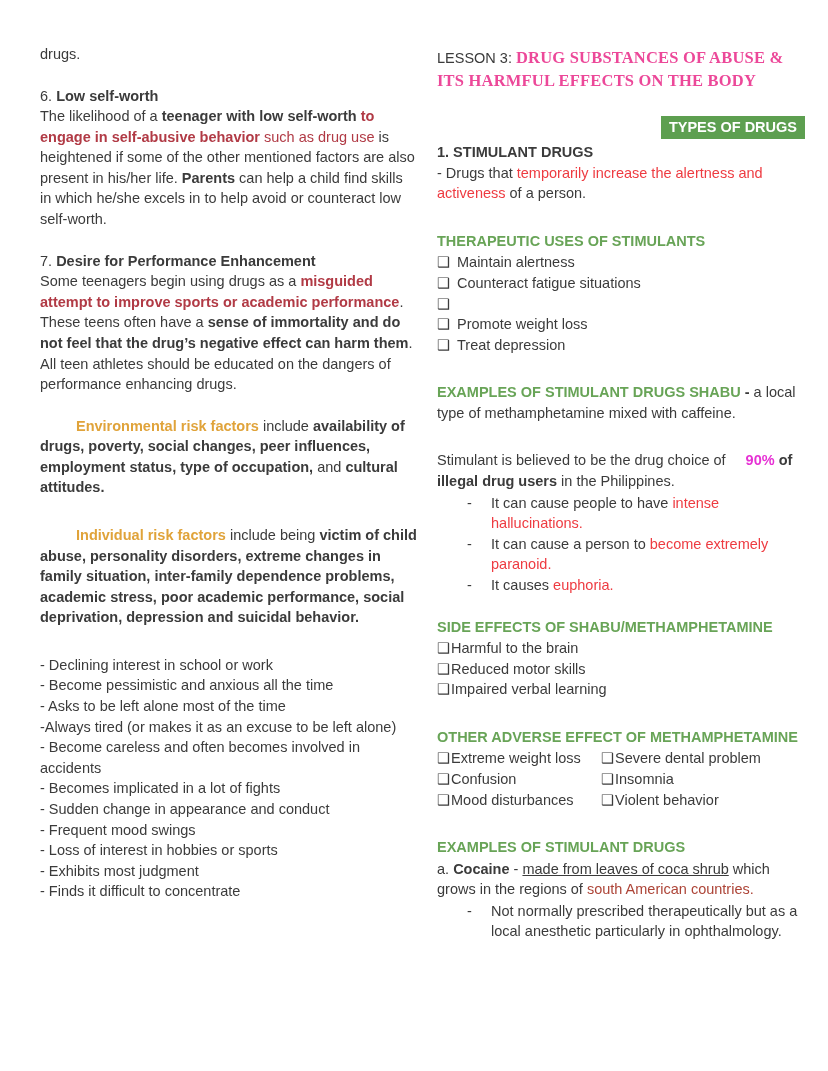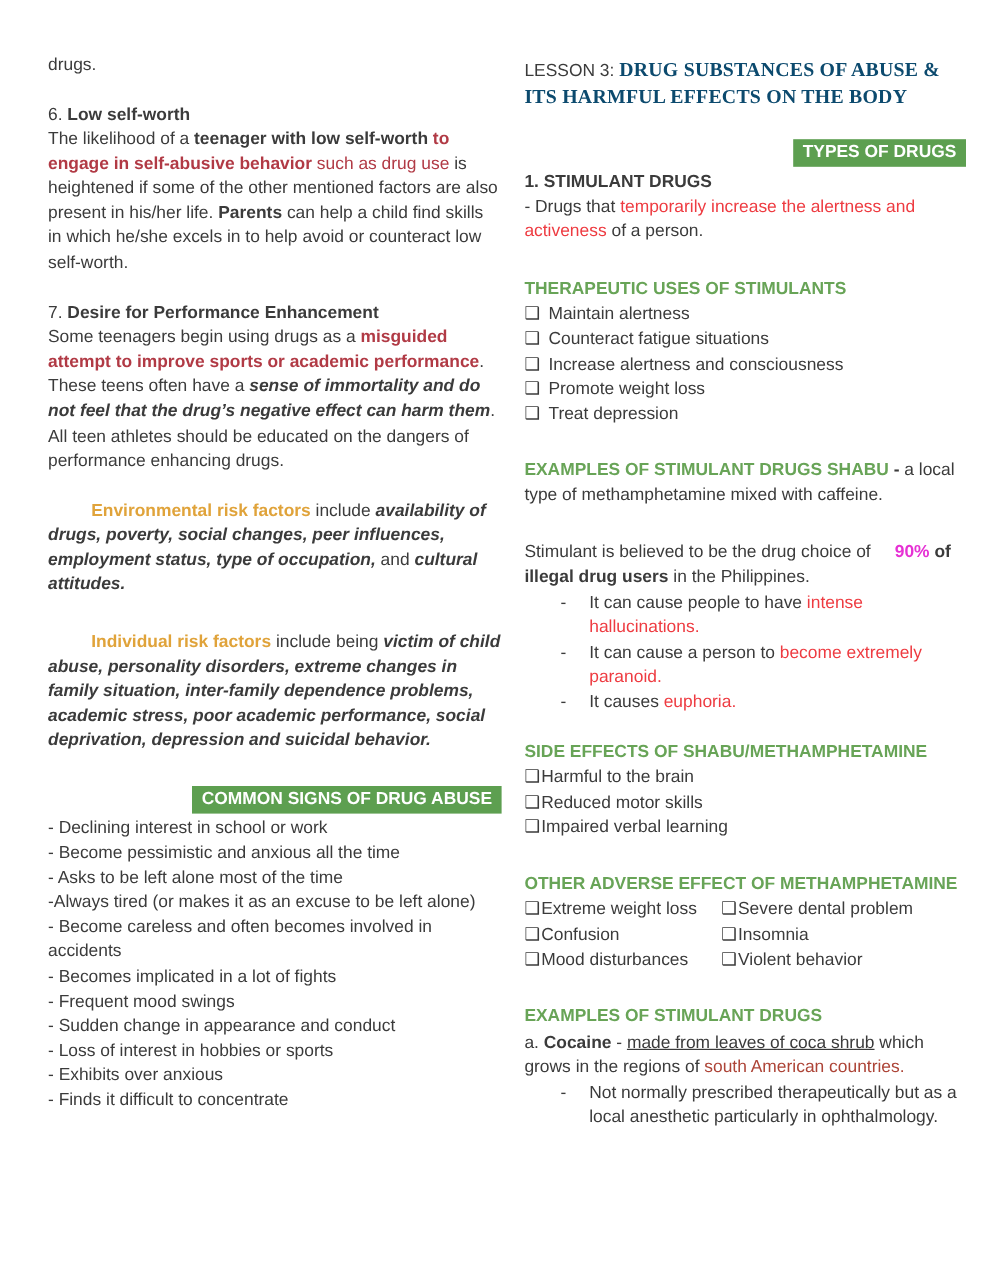--- a/index.html
+++ b/index.html
@@ -8,37 +8,37 @@
     width:828px; height:1071px; position:relative; overflow:hidden;
     font-family:"Liberation Sans", sans-serif;
     font-size:14.5px; line-height:1.42; color:#3b3b3b;
   }
   .col { position:absolute; top:44px; }
   .col-left  { left:40px;  width:378px; }
   .col-right { left:437px; width:368px; top:47px; }
   .blk { margin-bottom:21px; }
   .blk-lg { margin-bottom:27px; }
   .b { font-weight:bold; }
-  .i { font-style:italic; font-weight:600; }
+  .i { font-weight:600; }
   .u { text-decoration:underline; }
   .red   { color:#b13a45; }
   .redb  { color:#b13a45; font-weight:600; }
   .red2  { color:#ee3b41; }
   .brick { color:#ad4437; }
   .orange { color:#e0a33a; font-weight:bold;margin-left:36px; }
   .green  { color:#68a457; font-weight:bold; }
   .magenta { color:#e631d4; font-weight:bold;padding-left:16px; }
   .hl {
     display:inline-block; background:#5d9f50; color:#ffffff;
     font-weight:bold; padding:1px 8px 2px 8px;
   }
   .center { text-align:right; }
   .serif-title {
     font-family:"Liberation Serif", serif; font-weight:bold;
-    font-size:16.5px; letter-spacing:.2px; color:#0c4a6e;
+    font-size:16.5px; letter-spacing:.2px; color:#ec4899;
   }
   .lesson-line { line-height:1.38; margin-bottom:23px; }
   .list-item { line-height:1.42; }
   .chk-row { display:flex; align-items:flex-start; }
   .chk-row .chk-icon { flex:none; margin-right:7px; }
   .chk-row.tight .chk-icon { margin-right:1px; }
   .chk-grid {
     display:grid; grid-template-columns:160px 1fr; column-gap:4px;
   }
   .sub-list { margin-top:1px; }
@@ -68,33 +68,30 @@
 
   <div class="blk blk-lg">
     <span class="orange">Environmental risk factors</span><span> include </span><span class="i">availability of drugs, poverty, social changes, peer influences, employment status, type of occupation,</span><span> and </span><span class="i">cultural attitudes.</span>
   </div>
 
   <div class="blk blk-lg">
     <span class="orange">Individual risk factors</span><span> include being </span><span class="i">victim of child abuse, personality disorders, extreme changes in family situation, inter-family dependence problems, academic stress, poor academic performance, social deprivation, depression and suicidal behavior.</span>
   </div>
 
   <div>
-    <div class="center signs-header">
-      <span class="hl">COMMON SIGNS OF DRUG ABUSE</span>
-    </div>
     <div class="list-item">- Declining interest in school or work</div>
     <div class="list-item">- Become pessimistic and anxious all the time</div>
     <div class="list-item">- Asks to be left alone most of the time</div>
     <div class="list-item">-Always tired (or makes it as an excuse to be left alone)</div>
     <div class="list-item">- Become careless and often becomes involved in accidents</div>
     <div class="list-item">- Becomes implicated in a lot of fights</div>
+    <div class="list-item">- Sudden change in appearance and conduct</div>
     <div class="list-item">- Frequent mood swings</div>
-    <div class="list-item">- Sudden change in appearance and conduct</div>
     <div class="list-item">- Loss of interest in hobbies or sports</div>
-    <div class="list-item">- Exhibits over anxious</div>
+    <div class="list-item">- Exhibits most judgment</div>
     <div class="list-item">- Finds it difficult to concentrate</div>
   </div>
 
 </div>
 
 <div class="col col-right">
 
   <div class="lesson-line">
     <span>LESSON 3: </span><span class="serif-title">DRUG SUBSTANCES OF ABUSE &amp; ITS HARMFUL EFFECTS ON THE BODY</span>
   </div>
@@ -113,21 +110,20 @@
     <div class="chk-row">
         <span class="chk-icon">❑</span>
         <span>Maintain alertness</span>
       </div>
     <div class="chk-row">
         <span class="chk-icon">❑</span>
         <span>Counteract fatigue situations</span>
       </div>
     <div class="chk-row">
         <span class="chk-icon">❑</span>
-        <span>Increase alertness and consciousness</span>
       </div>
     <div class="chk-row">
         <span class="chk-icon">❑</span>
         <span>Promote weight loss</span>
       </div>
     <div class="chk-row">
         <span class="chk-icon">❑</span>
         <span>Treat depression</span>
       </div>
   </div>

